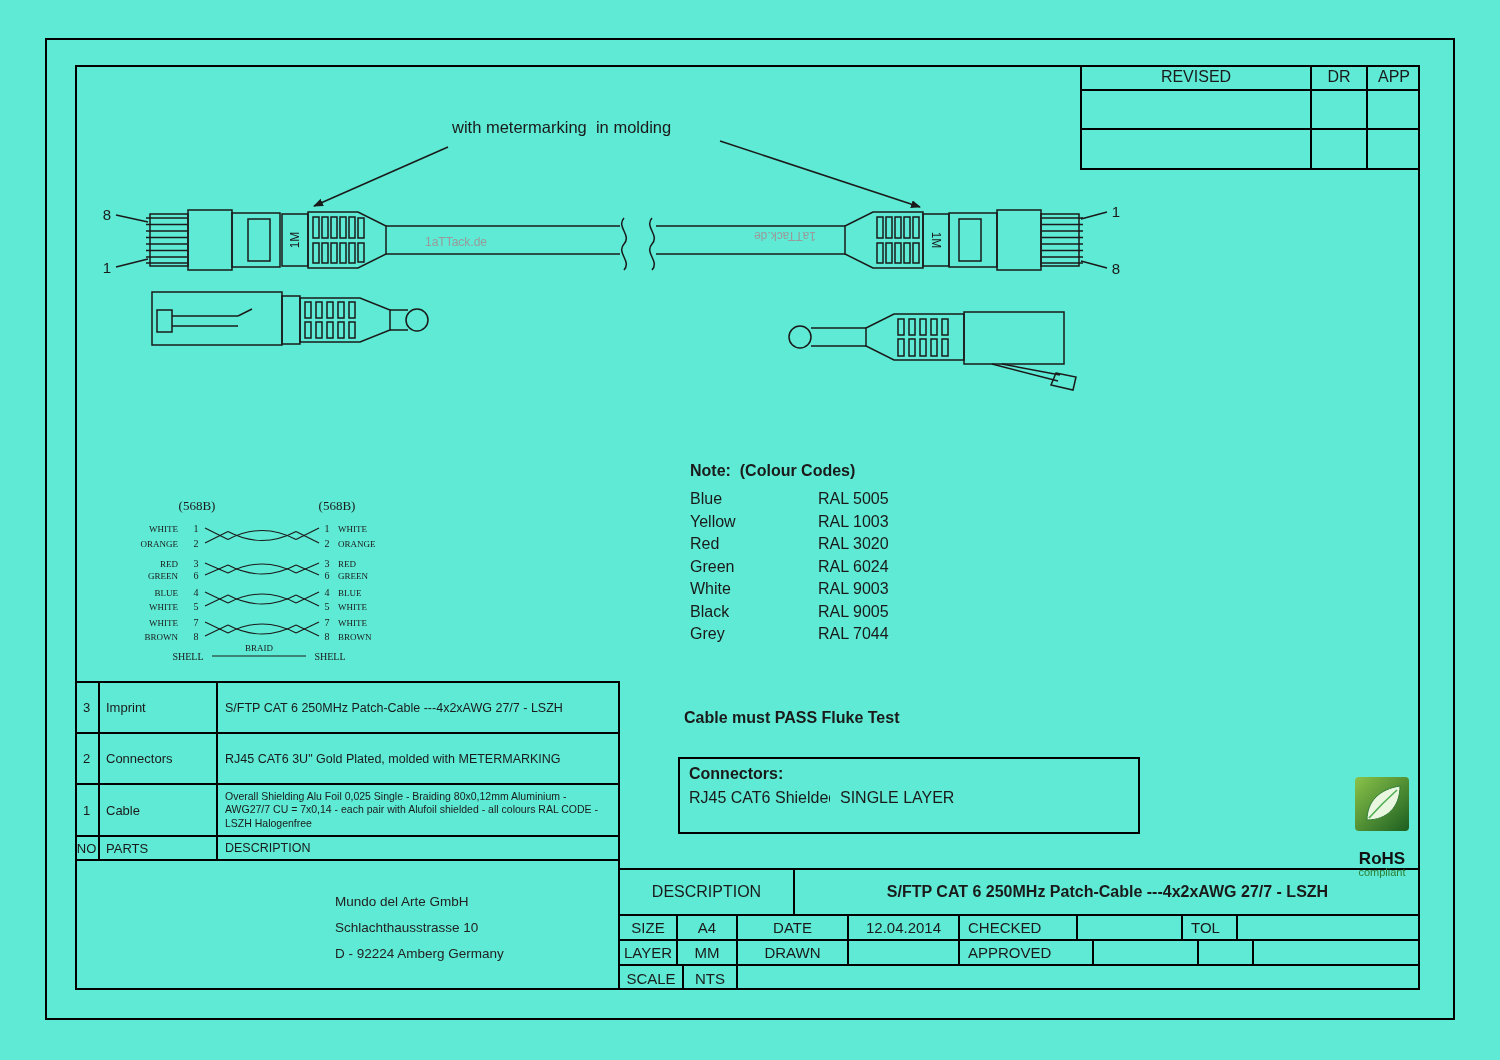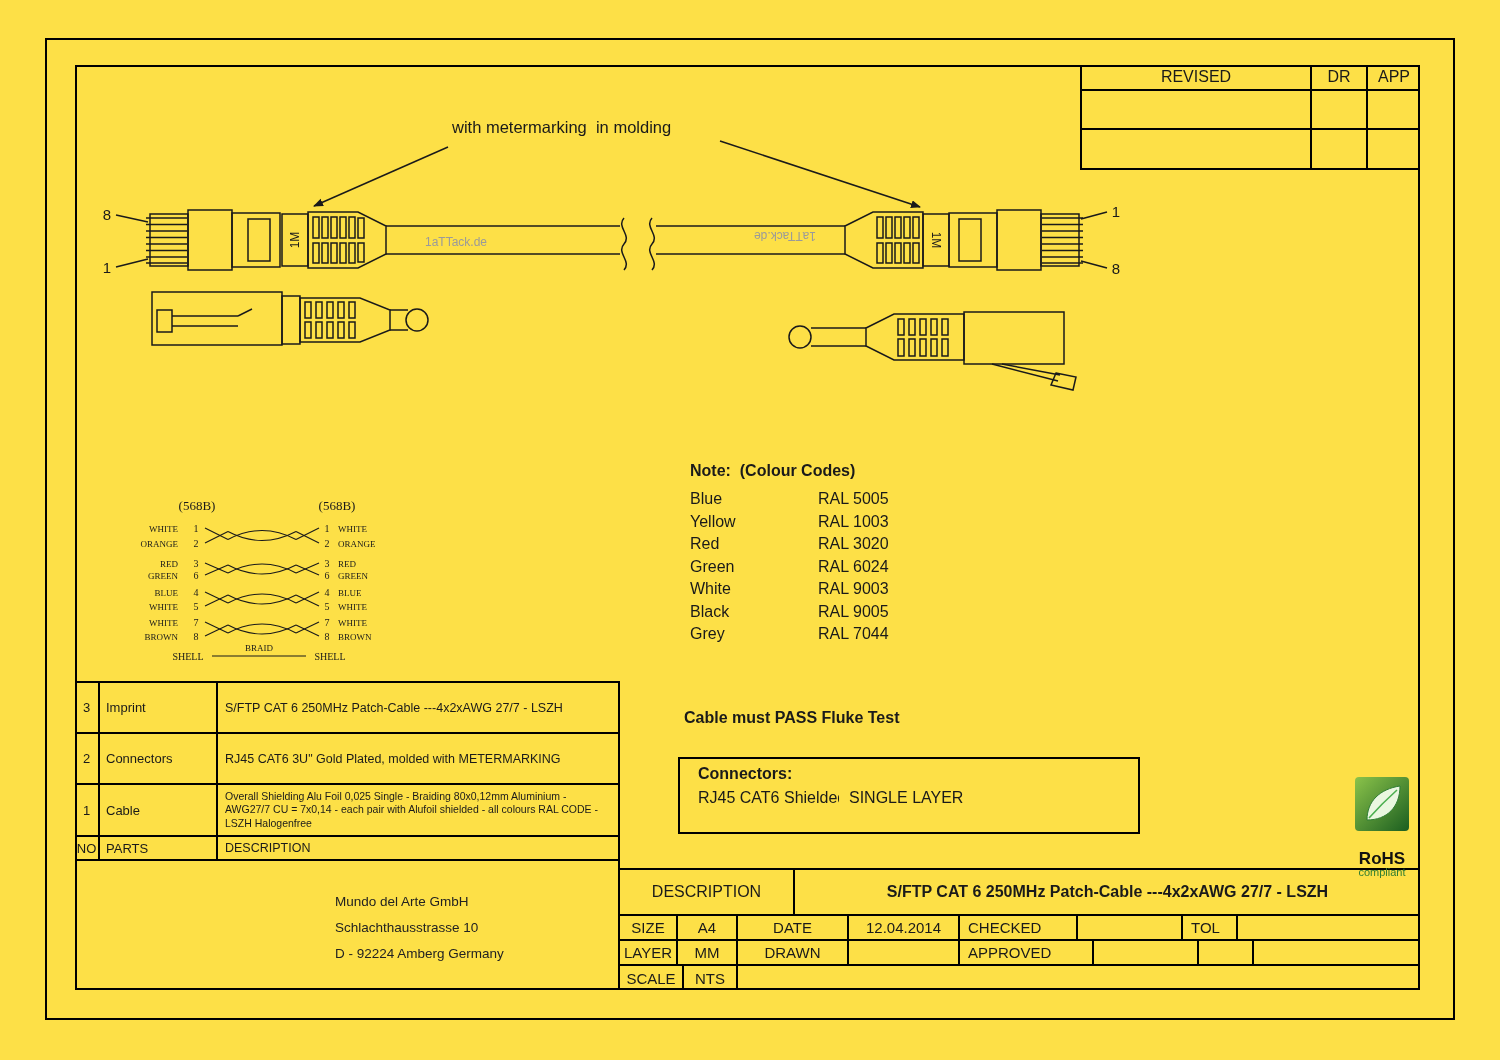--- a/index.html
+++ b/index.html
@@ -1,18 +1,18 @@
 <!DOCTYPE html>
 <html><head>
 <meta charset="utf-8">
 <style>
   *{margin:0;padding:0;box-sizing:border-box}
   html,body{width:1500px;height:1060px;background:#fff}
   body{font-family:"Liberation Sans",sans-serif;color:#1a1a1a}
-  .page{position:relative;width:1500px;height:1060px;background:#fde047;overflow:hidden}
+  .page{position:relative;width:1500px;height:1060px;background:#5eead4;overflow:hidden}
   .abs{position:absolute}
   .outer-border{left:45px;top:38px;width:1410px;height:982px;border:2px solid #000}
   .inner-frame{left:75px;top:65px;width:1345px;height:925px;border:2px solid #000}
 
   
   .rev-table{left:1080px;top:65px;width:340px;height:105px;border-left:2px solid #000;border-bottom:2px solid #000}
   .rev-row{display:flex;border-bottom:2px solid #000}
   .rev-row.last{border-bottom:none}
   .rev-cell{border-right:2px solid #000;display:flex;align-items:center;justify-content:center;font-size:16px;height:100%}
   .rev-cell.last{border-right:none}
@@ -29,21 +29,21 @@
 
   
   .colour-codes{left:690px;top:462px;width:300px}
   .cc-title{font-size:16px;font-weight:bold;white-space:pre}
   .cc-rows{margin-top:8px}
   .cc-row{height:22.5px;line-height:22.5px;font-size:16px}
   .cc-name{display:inline-block;width:128px}
   .fluke-note{left:684px;top:709px;font-size:16px;font-weight:bold}
 
   
-  .connectors-box{left:678px;top:757px;width:462px;height:77px;border:2px solid #000;padding:6px 18px}
+  .connectors-box{left:678px;top:757px;width:462px;height:77px;border:2px solid #000;padding:6px 9px}
   .cb-title{font-size:16px;font-weight:bold}
   .cb-line{margin-top:6px;font-size:16px;white-space:nowrap}
   .cb-main{display:inline-block;max-width:141px;overflow:hidden;white-space:nowrap;vertical-align:bottom}
   .cb-overlay{margin-left:10px}
 
   
   .parts-table{left:75px;top:681px;width:545px;height:180px;border-top:2px solid #000;border-bottom:2px solid #000}
   .pt-row{display:flex;border-bottom:2px solid #000}
   .pt-row.last{border-bottom:none}
   .pt-no{width:25px;display:flex;align-items:center;justify-content:center;font-size:13px;border-right:2px solid #000}

